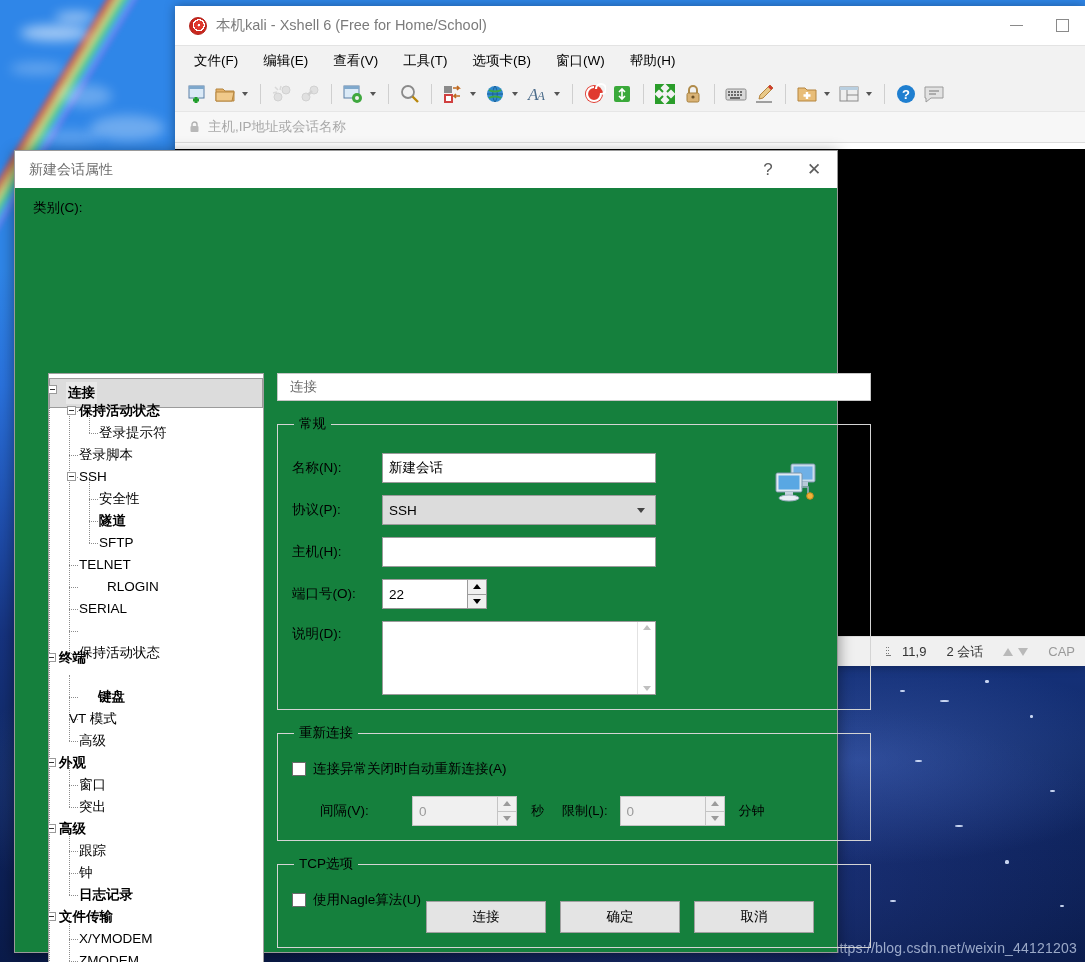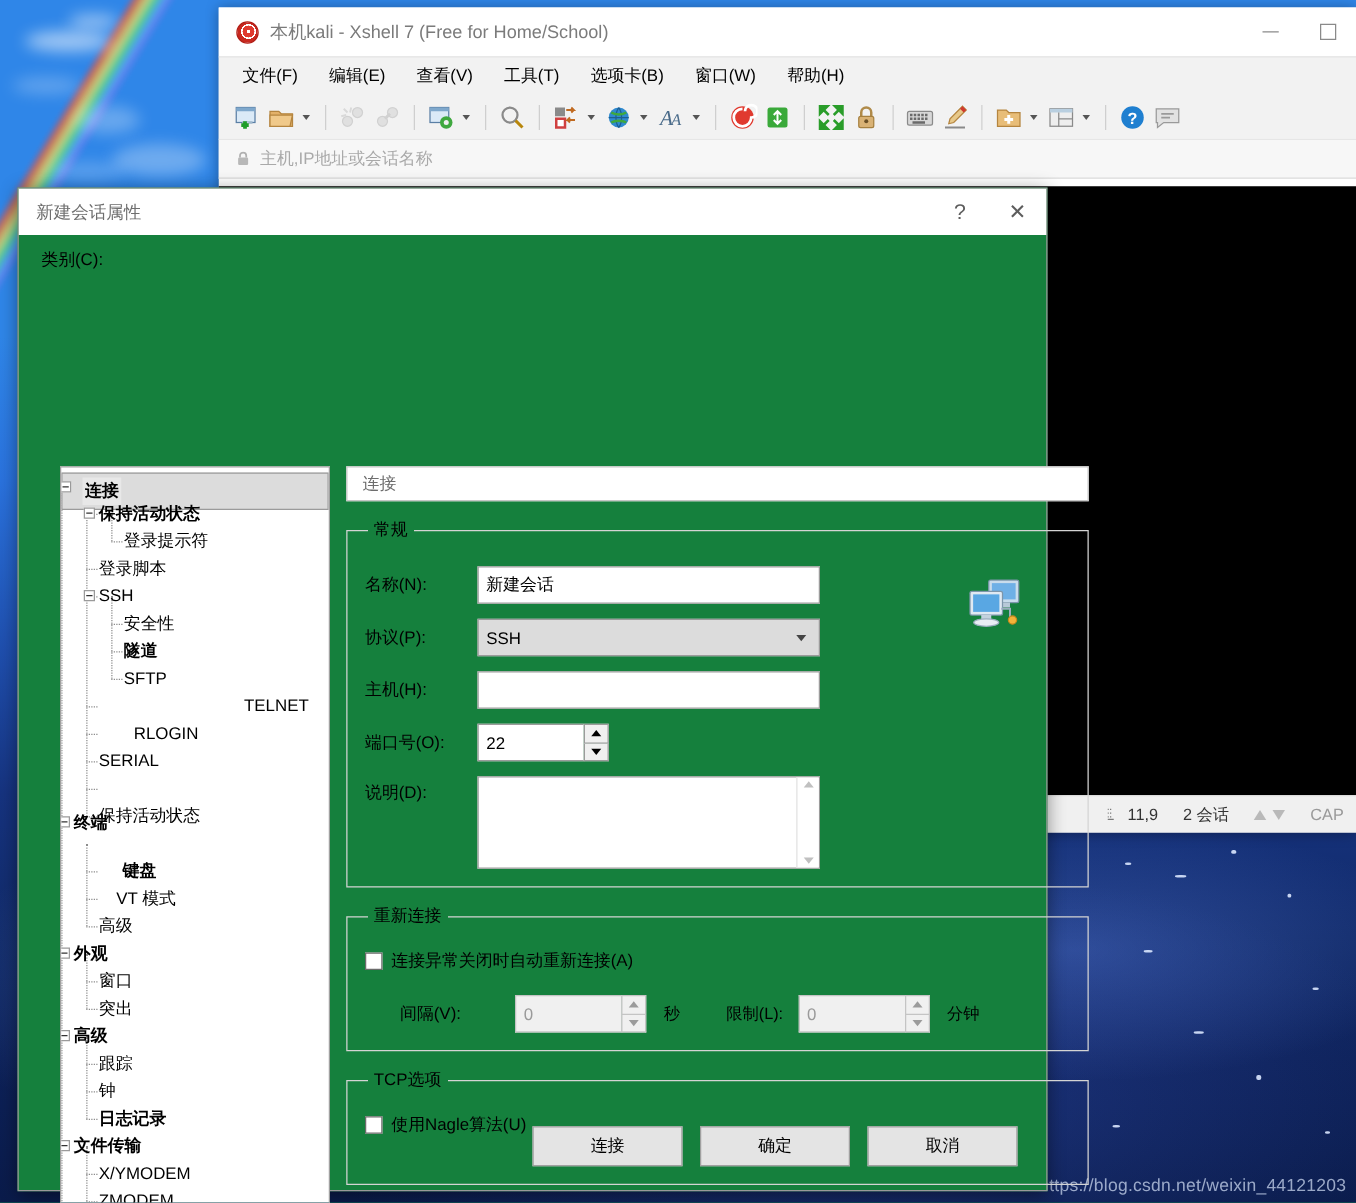--- a/index.html
+++ b/index.html
@@ -164,21 +164,21 @@
   <div class="star" style="left:330px;top:860px;width:6px;height:2px;"></div>
   <div class="star" style="left:520px;top:905px;width:8px;height:2px;"></div>
   <div class="star" style="left:120px;top:930px;width:5px;height:2px;"></div>
   <div id="watermark">https://blog.csdn.net/weixin_44121203</div>
 </div>
 
 <div id="xshell">
 
   <div id="xs-title">
     <div id="xs-logo"></div>
-    <div id="xs-title-text">本机kali - Xshell 7 (Free for Home/School)</div>
+    <div id="xs-title-text">本机kali - Xshell 6 (Free for Home/School)</div>
     <div id="xs-winbtns">
       <div class="winbtn">
           <span class="minline"></span>
         </div>
       <div class="winbtn">
           <span class="maxbox"></span>
         </div>
     </div>
   </div>
 
@@ -441,33 +441,33 @@
       <div class="tnode" style="position: absolute; left: 0px; right: 0px; top: 70px;"><span class="lbl" style="margin-left: 30px;">登录脚本</span></div>
       <div class="hline" style="left: 20px; top: 103px;"></div>
       <div class="tnode" style="position: absolute; left: 0px; right: 0px; top: 92px;"><span class="exp" style="left: 18px;"></span><span class="lbl" style="margin-left: 30px;">SSH</span></div>
       <div class="hline" style="left: 40px; top: 125px;"></div>
       <div class="tnode" style="position: absolute; left: 0px; right: 0px; top: 114px;"><span class="lbl" style="margin-left: 50px;">安全性</span></div>
       <div class="hline" style="left: 40px; top: 147px;"></div>
       <div class="tnode bold" style="position: absolute; left: 0px; right: 0px; top: 136px;"><span class="lbl" style="margin-left: 50px;">隧道</span></div>
       <div class="hline" style="left: 40px; top: 169px;"></div>
       <div class="tnode" style="position: absolute; left: 0px; right: 0px; top: 158px;"><span class="lbl" style="margin-left: 50px;">SFTP</span></div>
       <div class="hline" style="left: 20px; top: 191px;"></div>
-      <div class="tnode" style="position: absolute; left: 0px; right: 16px; top: 180px; text-align: right;"><span class="lbl" style="margin-left: 30px;">TELNET</span></div>
+      <div class="tnode" style="position: absolute; left: 0px; right: 4px; top: 180px;"><span class="lbl" style="margin-left: 30px;">TELNET</span></div>
       <div class="hline" style="left: 20px; top: 213px;"></div>
       <div class="tnode" style="position: absolute; left: 0px; right: 0px; top: 202px; padding-left: 28px;"><span class="lbl" style="margin-left: 30px;">RLOGIN</span></div>
       <div class="hline" style="left: 20px; top: 235px;"></div>
       <div class="tnode" style="position: absolute; left: 0px; right: 0px; top: 224px;"><span class="lbl" style="margin-left: 30px;">SERIAL</span></div>
       <div class="hline" style="left: 20px; top: 257px;"></div>
       <div class="hline" style="left: 20px; top: 279px;"></div>
       <div class="tnode" style="position: absolute; left: 0px; right: 0px; top: 268px;"><span class="lbl" style="margin-left: 30px;">保持活动状态</span></div>
       <div class="tnode bold" style="position: absolute; left: 0px; right: 0px; top: 273px; text-decoration: underline;"><span class="exp" style="left: -2px;"></span><span class="lbl" style="margin-left: 10px;">终端</span></div>
       <div class="hline" style="left: 20px; top: 323px;"></div>
       <div class="tnode bold" style="position: absolute; left: 0px; right: 0px; top: 312px; margin-left: 19px;"><span class="lbl" style="margin-left: 30px;">键盘</span></div>
       <div class="hline" style="left: 20px; top: 345px;"></div>
-      <div class="tnode" style="position: absolute; left: 0px; right: 0px; top: 334px;"><span class="lbl" style="margin-left: 44px; text-align: center;">VT 模式</span></div>
+      <div class="tnode" style="position: absolute; left: 0px; right: 0px; top: 334px;"><span class="lbl" style="margin-left: 20px; text-align: center;">VT 模式</span></div>
       <div class="hline" style="left: 20px; top: 367px;"></div>
       <div class="tnode" style="position: absolute; left: 0px; right: 0px; top: 356px;"><span class="lbl" style="margin-left: 30px;">高级</span></div>
       <div class="tnode bold" style="position: absolute; left: 0px; right: 0px; top: 378px;"><span class="exp" style="left: -2px;"></span><span class="lbl" style="margin-left: 10px;">外观</span></div>
       <div class="hline" style="left: 20px; top: 411px;"></div>
       <div class="tnode" style="position: absolute; left: 0px; right: 0px; top: 400px;"><span class="lbl" style="margin-left: 30px;">窗口</span></div>
       <div class="hline" style="left: 20px; top: 433px;"></div>
       <div class="tnode" style="position: absolute; left: 0px; right: 0px; top: 422px;"><span class="lbl" style="margin-left: 30px;">突出</span></div>
       <div class="tnode bold" style="position: absolute; left: 0px; right: 0px; top: 444px;"><span class="exp" style="left: -2px;"></span><span class="lbl" style="margin-left: 10px;">高级</span></div>
       <div class="hline" style="left: 20px; top: 477px;"></div>
       <div class="tnode" style="position: absolute; left: 0px; right: 0px; top: 466px;"><span class="lbl" style="margin-left: 30px;">跟踪</span></div>
@@ -559,21 +559,21 @@
           <span class="sbtns">
             <span class="sbtn" style="border-color:#c4c4c4;">
                 <i class="up g"></i>
               </span>
             <span class="sbtn" style="border-color:#c4c4c4;">
                 <i class="dn g"></i>
               </span>
           </span>
         </span>
         <span style="margin-left:14px;">秒</span>
-        <span style="margin-left:37px;">限制(L):</span>
+        <span style="margin-left:18px;">限制(L):</span>
         <span class="spin" style="margin-left:12px;">
           <span class="sbox" style="background:#f0f0f0;color:#9a9a9a;border-color:#c4c4c4;">0</span>
           <span class="sbtns">
             <span class="sbtn" style="border-color:#c4c4c4;">
                 <i class="up g"></i>
               </span>
             <span class="sbtn" style="border-color:#c4c4c4;">
                 <i class="dn g"></i>
               </span>
           </span>

